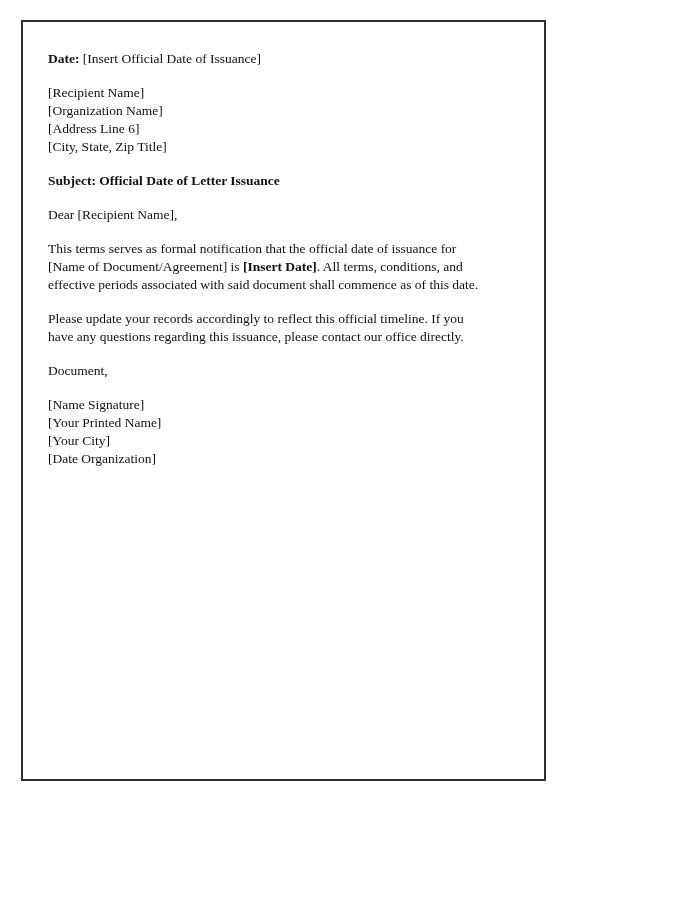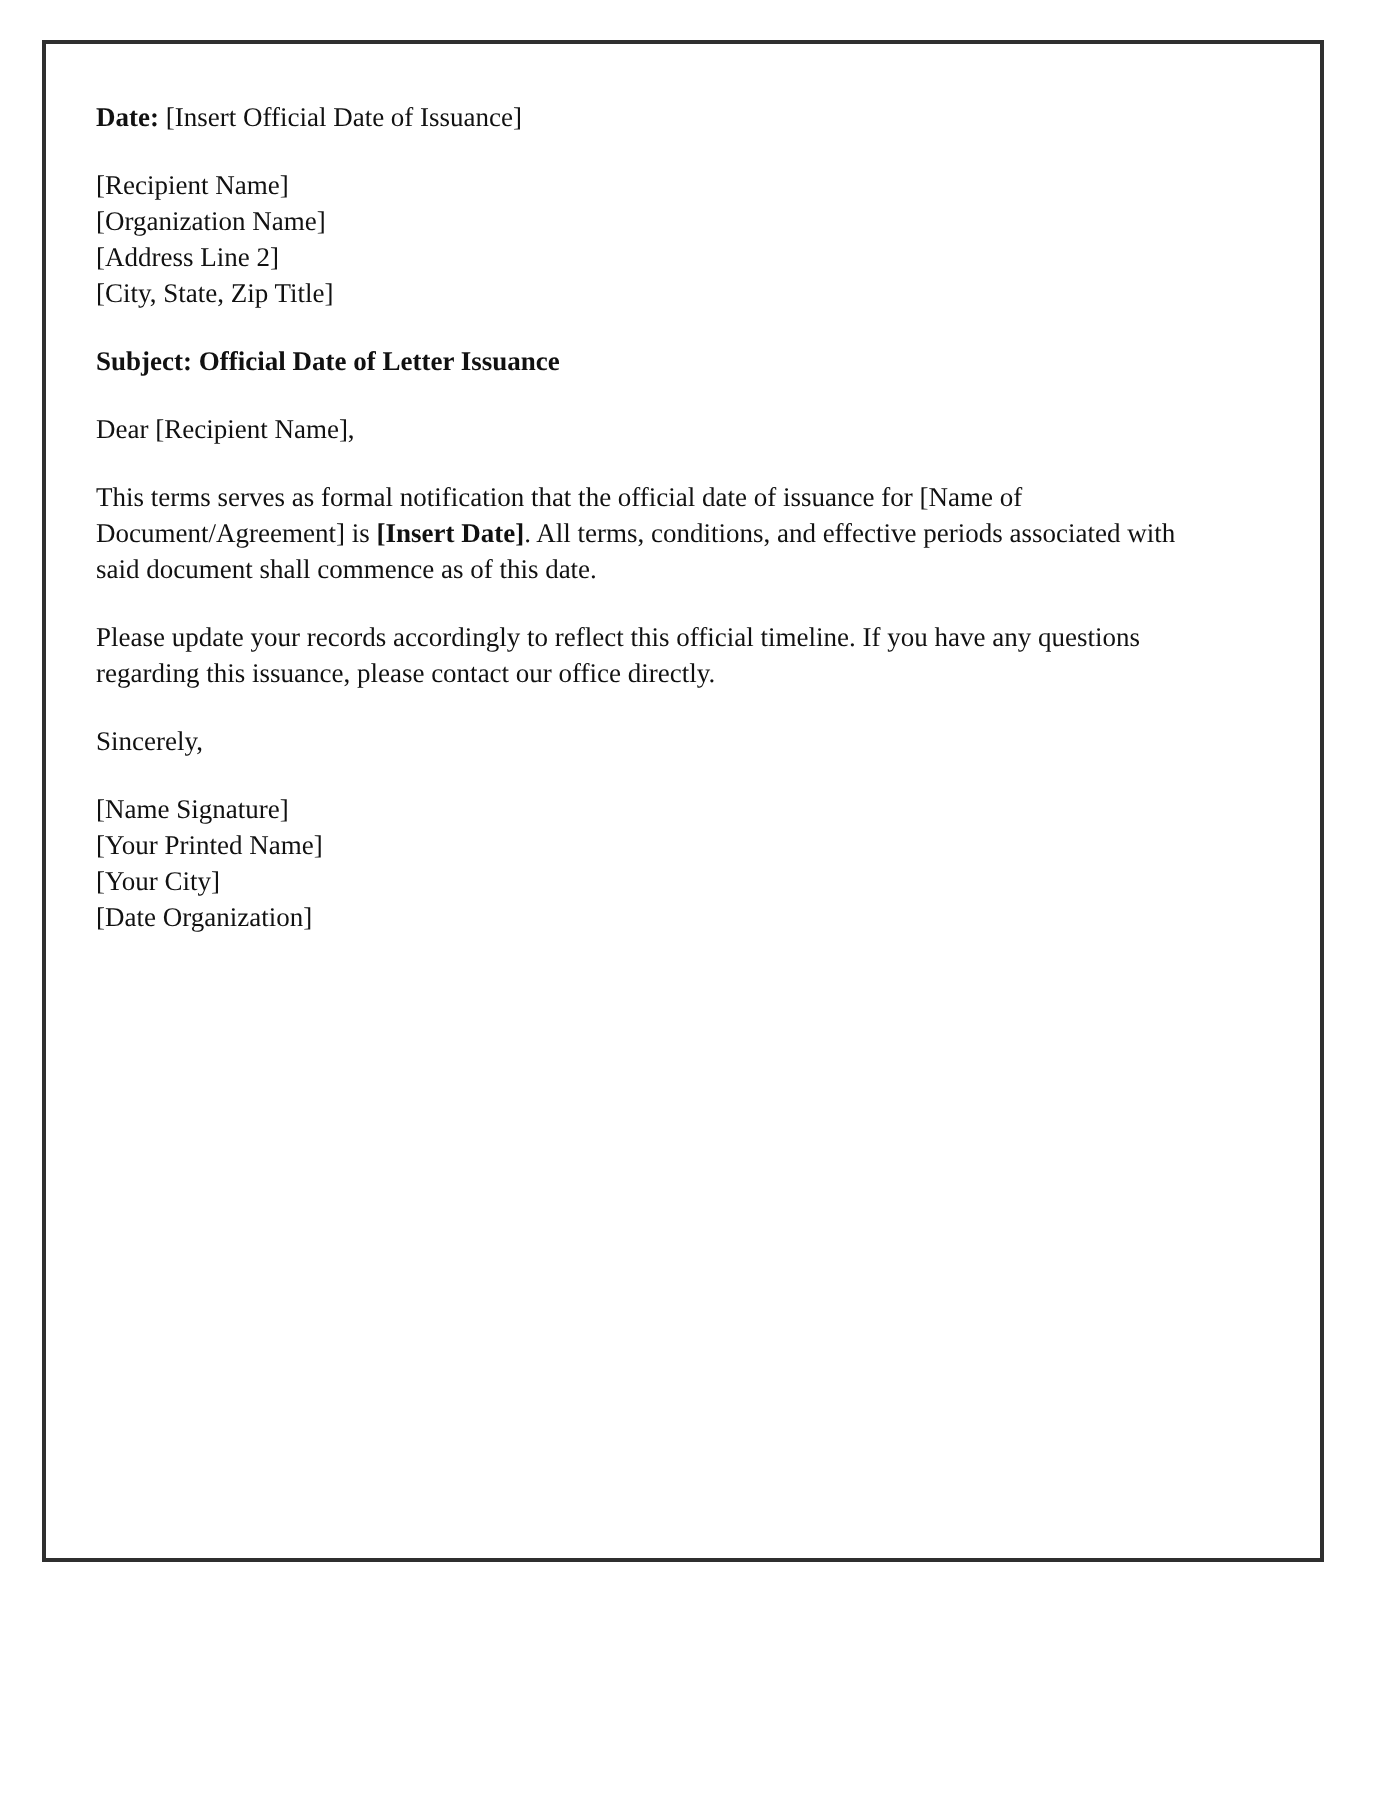--- a/index.html
+++ b/index.html
@@ -11,21 +11,21 @@
     width: 700px;
     height: 900px;
     position: relative;
     font-family: "Liberation Serif", "DejaVu Serif", serif;
     color: #111111;
   }
   .letter-page {
     position: absolute;
     left: 21px;
     top: 20px;
-    width: 641px;
+    width: 525px;
     height: 761px;
     box-sizing: border-box;
     border: 2px solid #2f2f2f;
     background: #ffffff;
     padding: 28px 59px 0 25px;
     overflow: hidden;
   }
   .letter-page p {
     margin: 16px 0;
     font-size: 13.5px;
@@ -44,33 +44,33 @@
 </head>
 <body>
 
 <div class="letter-page">
 
   <p><span class="b">Date:</span><span> [Insert Official Date of Issuance]</span></p>
 
   <p>
     <span class="line">[Recipient Name]</span>
     <span class="line">[Organization Name]</span>
-    <span class="line">[Address Line 2]</span>
+    <span class="line">[Address Line 6]</span>
     <span class="line">[City, State, Zip Title]</span>
   </p>
 
   <p class="b">Subject: Official Date of Letter Issuance</p>
 
   <p>Dear [Recipient Name],</p>
 
   <p><span>This terms serves as formal notification that the official date of issuance for [Name of Document/Agreement] is </span><span class="b">[Insert Date]</span><span>. All terms, conditions, and effective periods associated with said document shall commence as of this date.</span></p>
 
   <p>Please update your records accordingly to reflect this official timeline. If you have any questions regarding this issuance, please contact our office directly.</p>
 
-  <p>Sincerely,</p>
+  <p>Document,</p>
 
   <p>
     <span class="line">[Name Signature]</span>
     <span class="line">[Your Printed Name]</span>
     <span class="line">[Your City]</span>
     <span class="line">[Date Organization]</span>
   </p>
 
 </div>
 

